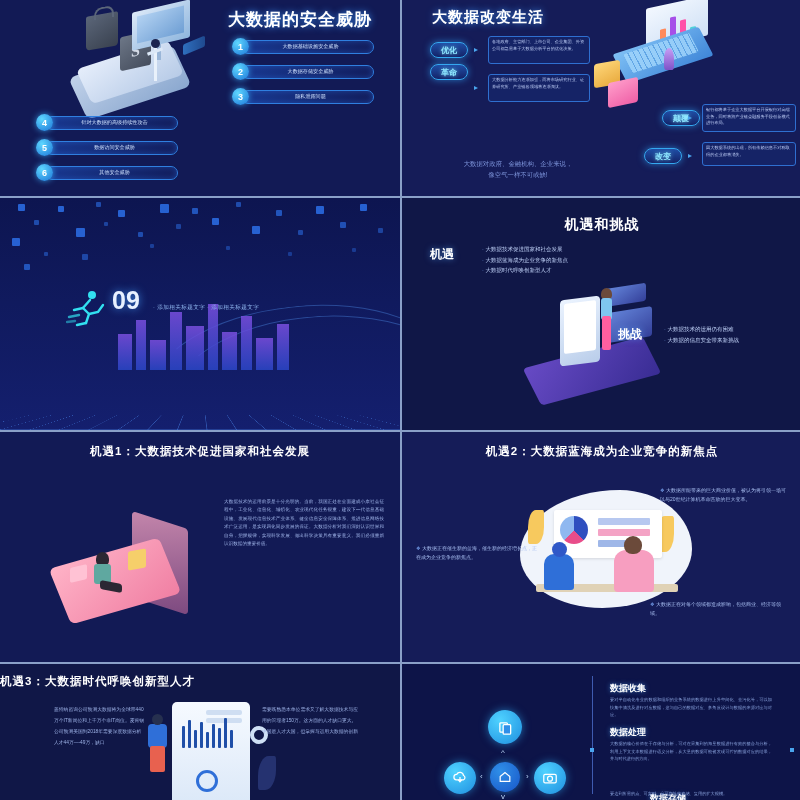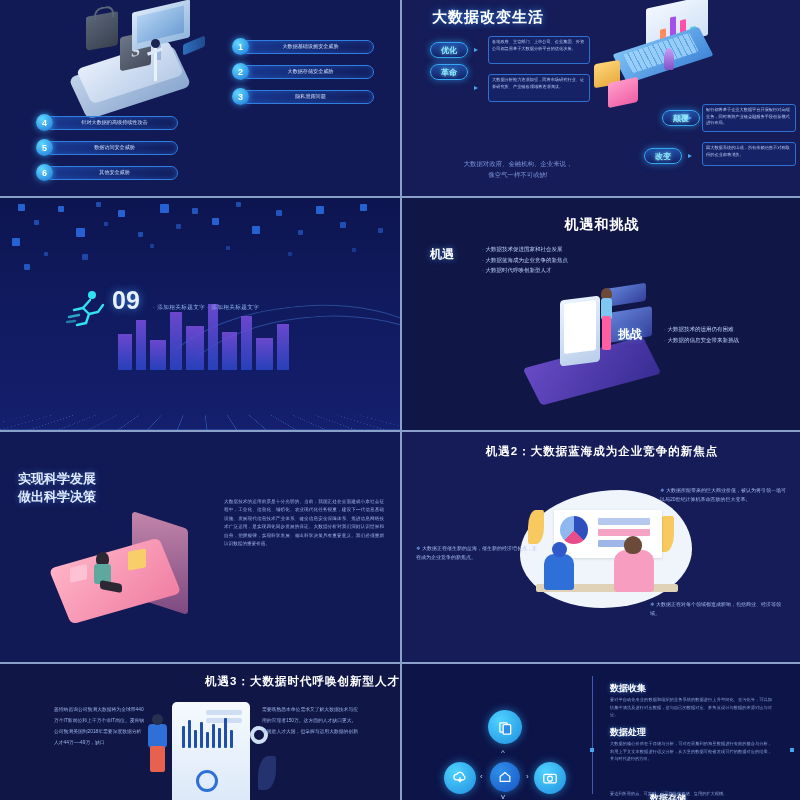--- a/index.html
+++ b/index.html
@@ -283,21 +283,21 @@
   }
   .bar-s { position:absolute; border-radius:1px; }
   .pers-blue-h { position:absolute; left:150px; top:110px; width:15px; height:15px; background:#2f58c8; border-radius:50%;}
   .pers-blue-b { position:absolute; left:142px; top:122px; width:30px; height:36px; background:#2f6fd8; border-radius:10px 10px 3px 3px;}
   .pers-pink-h { position:absolute; left:222px; top:104px; width:18px; height:18px; background:#6b4a3a; border-radius:50% 50% 45% 45%;}
   .pers-pink-b { position:absolute; left:212px; top:118px; width:40px; height:42px; background:#f79ec0; border-radius:12px 12px 4px 4px;}
   .swirl-y { position:absolute; background:#f7c95e; border-radius: 50% 10% 50% 10%; }
   .desk { position:absolute; left:134px; top:152px; width:142px; height:8px; background:#e0d2b6; border-radius:2px;}
 
   
-  .s7-title { left: 0; right: 0; top: 10px; text-align: right; font-size: 11.5px; }
+  .s7-title { left: 0; right: 0; top: 10px; text-align: left; font-size: 11.5px; }
   .s7-col {
     position: absolute; color: #9fb4e8; font-size: 4.8px; line-height: 11px;
   }
   .doc {
     position: absolute; left: 172px; top: 38px; width: 78px; height: 104px;
     background: linear-gradient(180deg, #f6faff, #dbe8f8); border-radius: 5px;
   }
   .doc-hdr { position:absolute; left:206px; top:46px; width:36px; height:5px; background:#cfdef2; border-radius:2px;}
   .doc-hdr2{ position:absolute; left:206px; top:54px; width:36px; height:5px; background:#cfdef2; border-radius:2px;}
   .doc-bar { position:absolute; background:#1f4fa8; width:3px; border-radius:1px; }
@@ -339,20 +339,21 @@
     <div class="iso-base"></div>
     <div class="iso-base2"></div>
     <div class="bag"></div>
     <div class="card-s">S</div>
     <div class="monitor"></div>
     <div class="monitor-inner"></div>
     <div class="monitor-stand"></div>
     <div class="wing"></div>
     <div class="person"></div>
 
+    <div class="ttl s1-title">大数据的安全威胁</div>
 
     <div class="pillrow" style="left:232px; top:38px;">
       <span class="pill-num">1</span>
       <span class="pill-bar pill-wide">大数据基础设施安全威胁</span>
     </div>
     <div class="pillrow" style="left:232px; top:63px;">
       <span class="pill-num">2</span>
       <span class="pill-bar pill-wide">大数据存储安全威胁</span>
     </div>
     <div class="pillrow" style="left:232px; top:88px;">
@@ -489,24 +490,21 @@
     <div class="woman-b"></div>
 
     <div class="lbl-big" style="left:216px; top:128px;">挑战</div>
     <div class="bullets" style="left:262px; top:126px;">
       <div>大数据技术的运用仍有困难</div>
       <div>大数据的信息安全带来新挑战</div>
     </div>
   </div>
 
   <div class="slide bg-deep">
-    <div class="s5-head">
-      <div>实现科学发展</div>
-      <div>做出科学决策</div>
-    </div>
+    <div class="ttl s5-title">机遇1：大数据技术促进国家和社会发展</div>
     <div class="sofa-back"></div>
     <div class="sofa"></div>
     <div class="giftbox2"></div>
     <div class="bag-y2"></div>
     <div class="sitter-h"></div>
     <div class="sitter-b"></div>
     <div class="sitter-l"></div>
     <div class="s5-para">大数据技术的运用前景是十分光明的。当前，我国正处在全面建成小康社会征程中，工业化、信息化、城镇化、农业现代化任务很重，建设下一代信息基础设施、发展现代信息技术产业体系、健全信息安全保障体系、推进信息网络技术广泛运用，是实现四化同步发展的保证。大数据分析对我们深刻认识世界和自身，把握规律，实现科学发展、做出科学决策具有重要意义。我们必须重新认识数据的重要价值。</div>
   </div>
 

